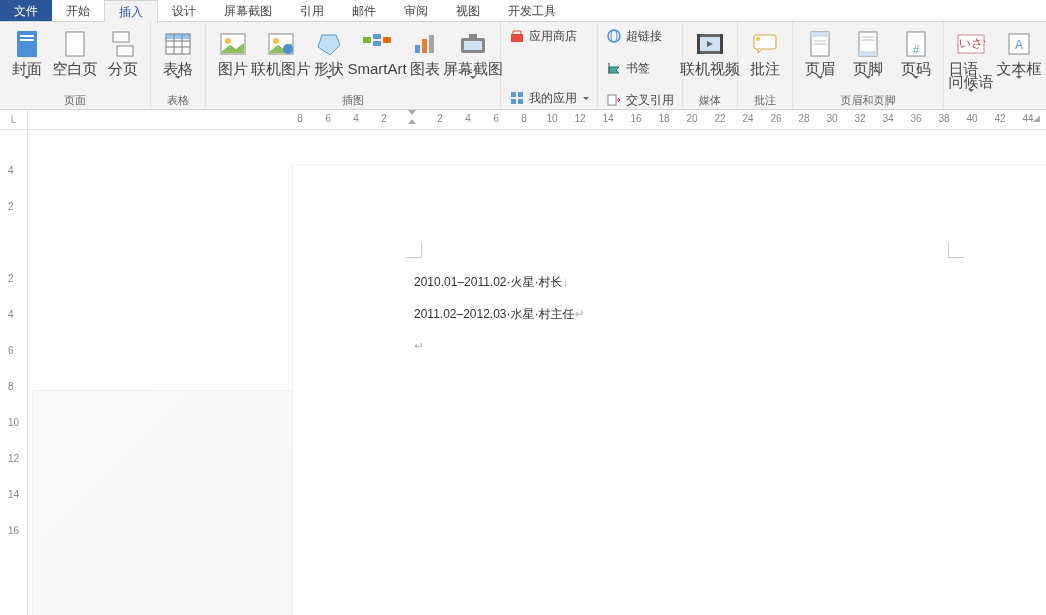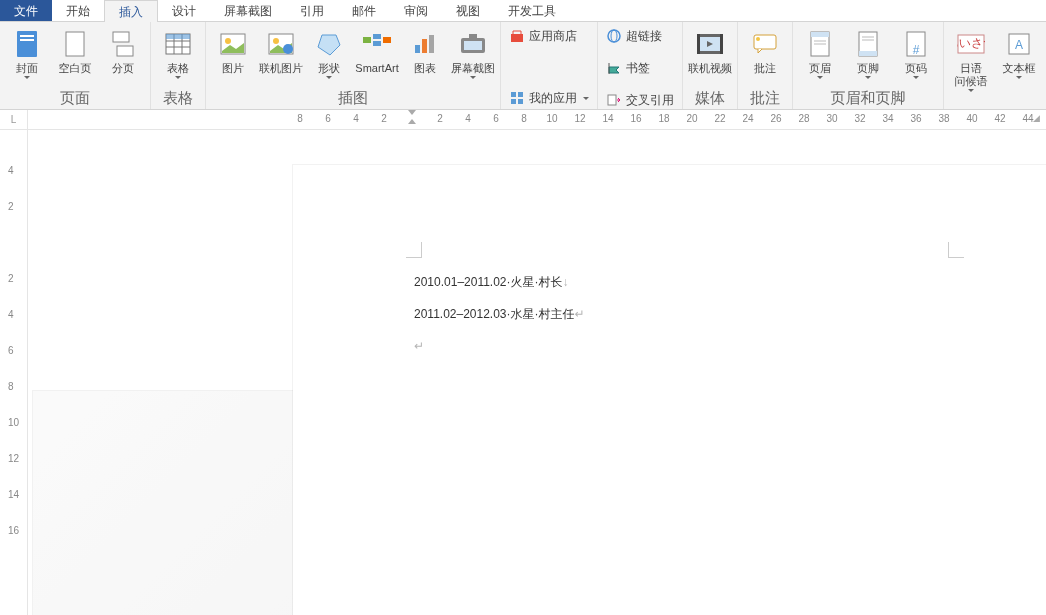--- a/index.html
+++ b/index.html
@@ -8,24 +8,24 @@
 
 .tabs { display:flex; height:22px; background:#fff; border-bottom:1px solid #d4d4d4; }
 .tab { padding:3px 14px 8px; color:#444; cursor:pointer; position:relative; }
 .tab.file { background:#2b579a; color:#fff; }
 .tab.active { background:#f3f3f3; border-top:1px solid #d4d4d4; border-left:1px solid #d4d4d4; border-right:1px solid #d4d4d4; color:#2b579a; margin-bottom:-1px; }
 
 
 .ribbon { display:flex; background:#f3f3f3; height:88px; border-bottom:1px solid #d4d4d4; }
 .group { display:flex; flex-direction:column; border-right:1px solid #e1e1e1; padding:2px 4px 0; }
 .group-body { flex:1; display:flex; align-items:flex-start; gap:2px; }
-.group-label { text-align:center; font-size:15px; color:#666; padding:2px 0 1px; }
+.group-label { text-align:center; font-size:11px; color:#666; padding:2px 0 1px; }
 .btn-lg { display:flex; flex-direction:column; align-items:center; justify-content:flex-start; width:46px; padding-top:4px; cursor:pointer; }
 .btn-lg .ic { width:32px; height:32px; display:flex; align-items:center; justify-content:center; }
-.btn-lg .lbl { font-size:11px; color:#444; text-align:center; line-height:13px; margin-top:2px; white-space:nowrap; }
+.btn-lg .lbl { font-size:15px; color:#444; text-align:left; line-height:13px; margin-top:2px; white-space:nowrap; }
 .btn-lg.drop .lbl::after { content:""; display:block; margin:1px auto 0; width:0; height:0; border-left:3px solid transparent; border-right:3px solid transparent; border-top:3px solid #666; }
 .btn-sm { display:flex; align-items:center; gap:4px; height:20px; padding:0 4px; cursor:pointer; font-size:11px; color:#444; white-space:nowrap; }
 .btn-sm .ic { width:16px; height:16px; display:flex; align-items:center; justify-content:center; }
 .col { display:flex; flex-direction:column; gap:12px; padding-top:2px; }
 .drop-tri { display:inline-block; margin-left:2px; width:0; height:0; border-left:3px solid transparent; border-right:3px solid transparent; border-top:3px solid #666; vertical-align:middle; }
 
 
 .ruler-h { height:20px; background:#fff; border-bottom:1px solid #e5e5e5; display:flex; position:relative; }
 .ruler-corner { width:28px; border-right:1px solid #e5e5e5; display:flex; align-items:center; justify-content:center; color:#999; font-size:10px; }
 .ruler-track { flex:1; position:relative; overflow:hidden; }

